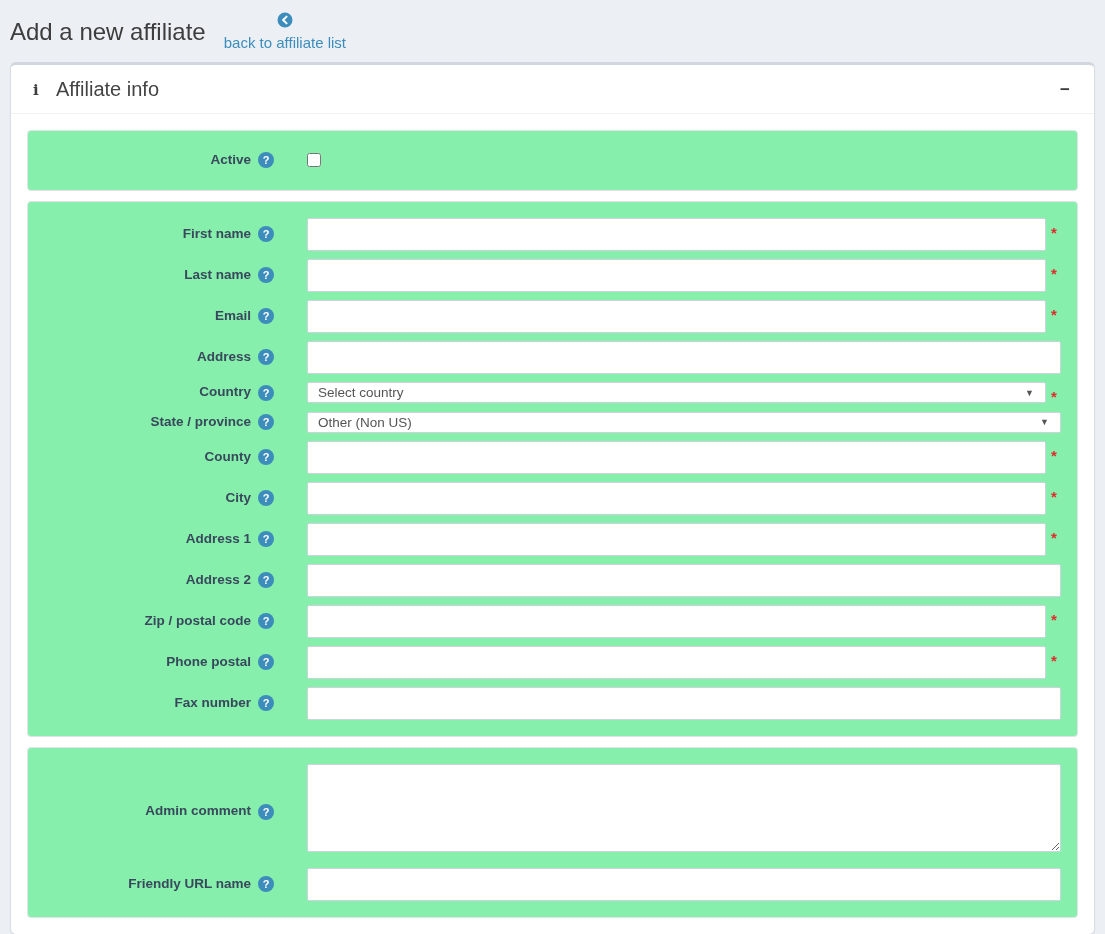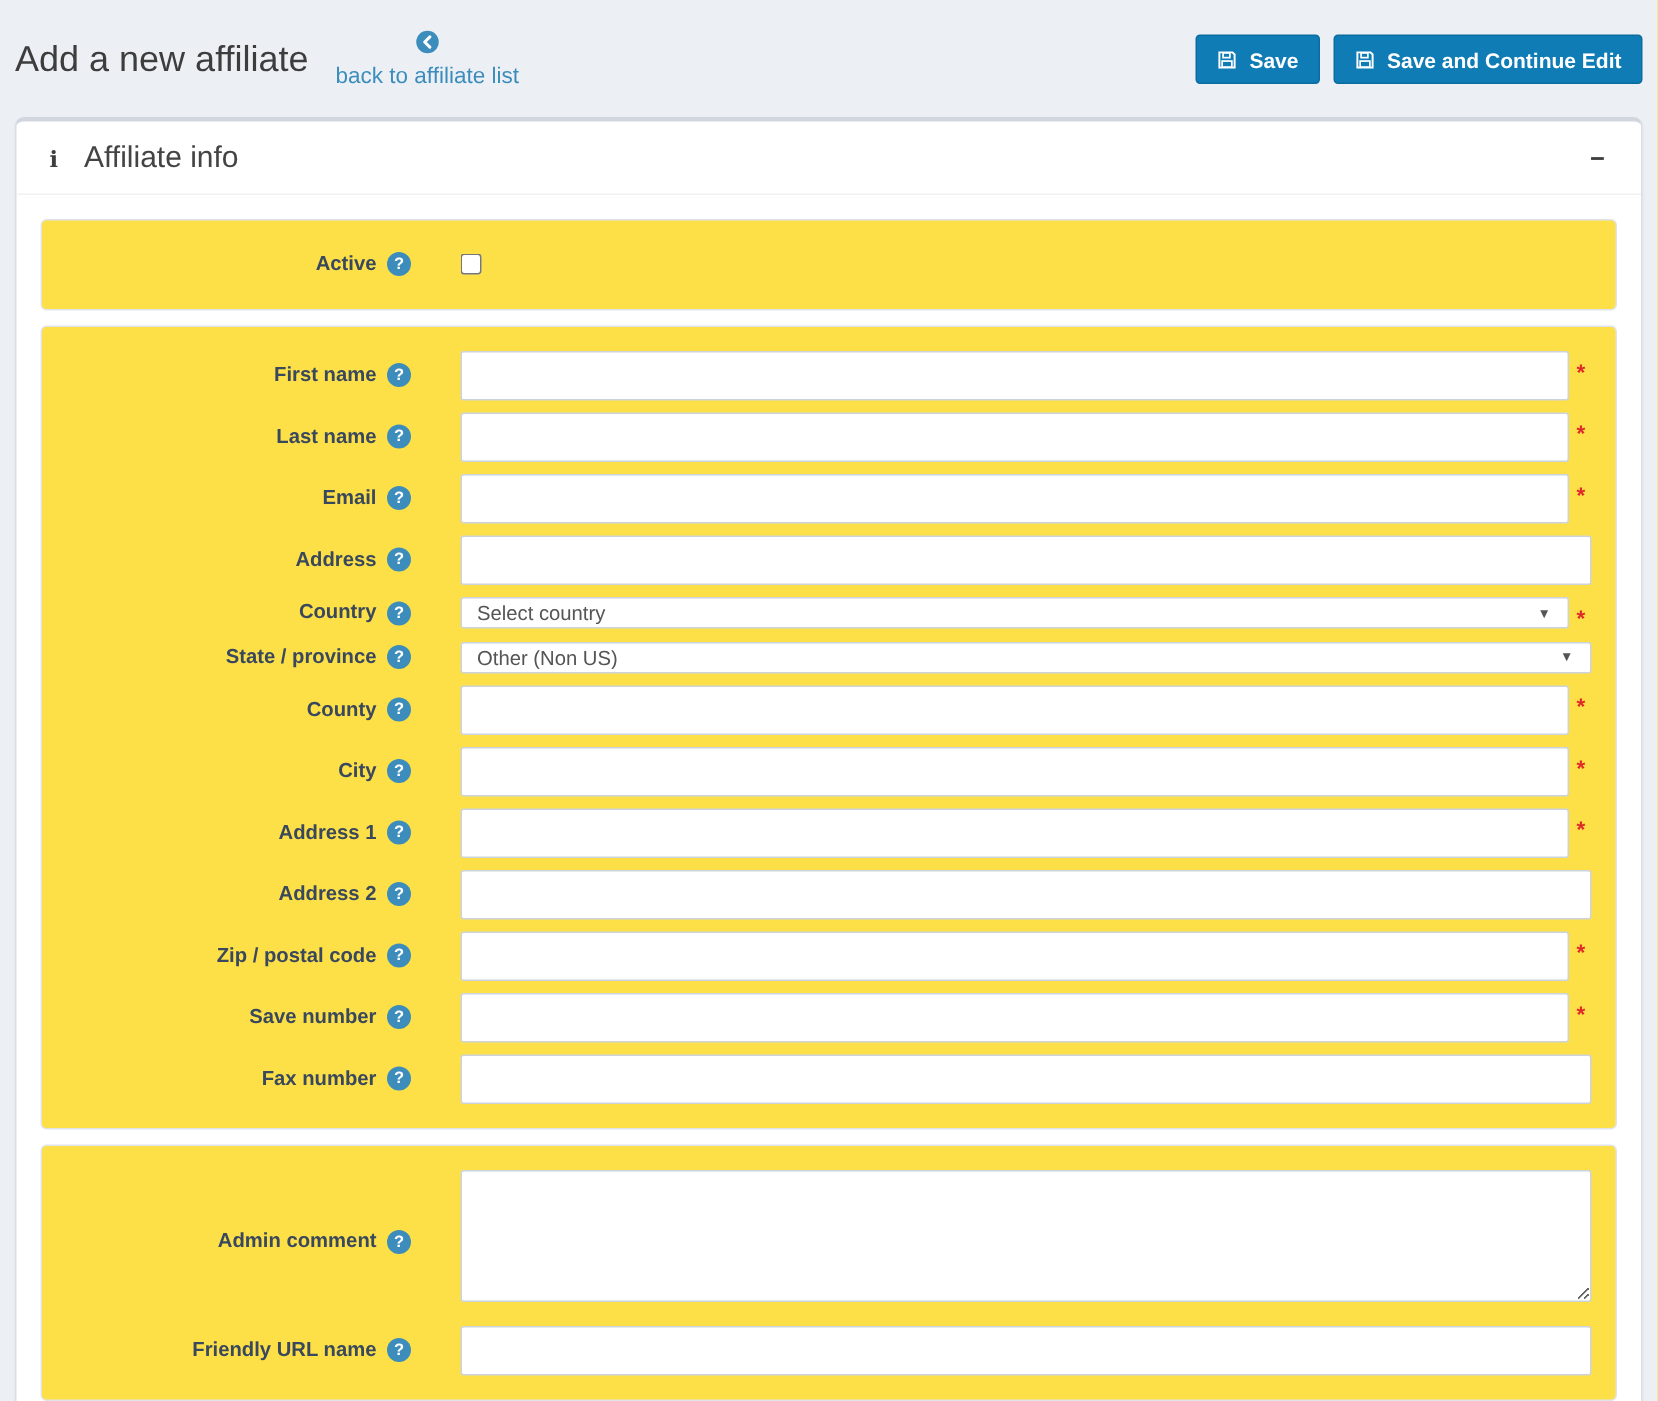--- a/index.html
+++ b/index.html
@@ -4,21 +4,21 @@
 <style>
   * { box-sizing: border-box; }
   html,body { margin:0; padding:0; }
   body {
     width:1105px; height:934px; overflow:hidden;
     background:#ecf0f5;
     font-family:"Liberation Sans", sans-serif;
     color:#444;
   }
   
-  .page-header { display:flex; align-items:center; padding:10px 10px 9px 10px; height:78px; }
+  .page-header { display:flex; align-items:center; padding:10px 10px 9px 10px; height:62px; }
   .page-title { font-size:24px; font-weight:400; color:#3d3d3d; margin:0; line-height:33px; }
   .back-link { display:inline-flex; align-items:center; gap:6px; margin-left:18px; color:#3c8dbc; font-size:15px; text-decoration:none; cursor:pointer;flex-direction:column; }
   .back-link svg { display:block; }
   .header-actions { margin-left:auto; display:flex; gap:9px; }
   .btn-primary {
     display:inline-flex; align-items:center; gap:8px;
     background:#0f7cb5; border:1px solid #0b6c9f; color:#fff;
     height:33px; padding:0 13px; border-radius:3px;
     font-family:inherit; font-size:14px; font-weight:700; cursor:pointer;
   }
@@ -33,21 +33,21 @@
     display:flex; align-items:center;
     padding:13px 20px 12px 22px;
     border-bottom:1px solid #f1f1f1;
     font-size:16px; color:#444;
   }
   .info-icon { font-family:"DejaVu Serif", serif; font-weight:700; font-size:15px; color:#3e3e3e; width:23px; flex:none; }
   .panel-title { font-size:20px; color:#444; }
   .collapse-btn { margin-left:auto; background:none; border:none; padding:2px 4px; cursor:pointer;
     color:#3e3e3e; font-size:17px; font-weight:700; line-height:1; font-family:inherit; }
   .card-body { padding:16px; }
-  .sub-panel { border:1px solid #e0e4ea; border-radius:4px; padding:16px; margin-bottom:10px; background:#fde047; }
+  .sub-panel { border:1px solid #e0e4ea; border-radius:4px; padding:16px; margin-bottom:10px; background:#86efac; }
   .sub-panel:last-child { margin-bottom:0; }
   .sub-panel.single { padding:21px 16px; }
   
   .frow { display:flex; align-items:center; margin-bottom:8px; }
   .frow:last-child { margin-bottom:0; }
   .frow.top-align { align-items:center; }
   .frow.top-align .label-wrap { padding-top:8px; }
   .frow.gap-above { margin-top:16px; }
   .label-wrap { width:230px; flex:none; display:flex; justify-content:flex-end; align-items:center; gap:7px; }
   .field-label { font-size:13.5px; font-weight:700; color:#39485c; text-align:right; line-height:1.25; }
@@ -76,42 +76,20 @@
   <h1 class="page-title">Add a new affiliate</h1>
   <a class="back-link">
     <span>
       <svg width="16" height="16" viewBox="0 0 16 16">
         <circle cx="8" cy="8" r="7.5" fill="#3c8dbc"></circle>
         <path d="M9.6 4.6 L6.1 8 L9.6 11.4" stroke="#fff" stroke-width="2" fill="none" stroke-linecap="round" stroke-linejoin="round"></path>
       </svg>
     </span>
     <span>back to affiliate list</span>
   </a>
-  <div class="header-actions">
-    <button class="btn-primary">
-      <span>
-        <svg width="14" height="14" viewBox="0 0 16 16">
-          <path d="M2.2 2.2 h10 l1.6 1.6 v10 h-11.6 z" fill="none" stroke="#fff" stroke-width="1.5"></path>
-          <rect x="5" y="2.6" width="5.2" height="3.6" fill="none" stroke="#fff" stroke-width="1.3"></rect>
-          <rect x="4.3" y="8.8" width="7.4" height="4.6" fill="none" stroke="#fff" stroke-width="1.3"></rect>
-        </svg>
-      </span>
-      <span>Save</span>
-    </button>
-    <button class="btn-primary">
-      <span>
-        <svg width="14" height="14" viewBox="0 0 16 16">
-          <path d="M2.2 2.2 h10 l1.6 1.6 v10 h-11.6 z" fill="none" stroke="#fff" stroke-width="1.5"></path>
-          <rect x="5" y="2.6" width="5.2" height="3.6" fill="none" stroke="#fff" stroke-width="1.3"></rect>
-          <rect x="4.3" y="8.8" width="7.4" height="4.6" fill="none" stroke="#fff" stroke-width="1.3"></rect>
-        </svg>
-      </span>
-      <span>Save and Continue Edit</span>
-    </button>
-  </div>
 </div>
 
 <div class="card">
   <div class="card-header">
     <span class="info-icon">i</span>
     <span class="panel-title">Affiliate info</span>
     <button class="collapse-btn">−</button>
   </div>
 
   <div class="card-body">
@@ -249,21 +227,21 @@
           <span class="help-icon">?</span>
         </div>
         <div class="control">
             <input type="text" class="text-input" style="">
           </div>
         <span class="req">*</span>
       </div>
 
       <div class="frow">
         <div class="label-wrap">
-          <label class="field-label">Save number</label>
+          <label class="field-label">Phone postal</label>
           <span class="help-icon">?</span>
         </div>
         <div class="control">
             <input type="text" class="text-input" style="">
           </div>
         <span class="req">*</span>
       </div>
 
       <div class="frow">
         <div class="label-wrap">

